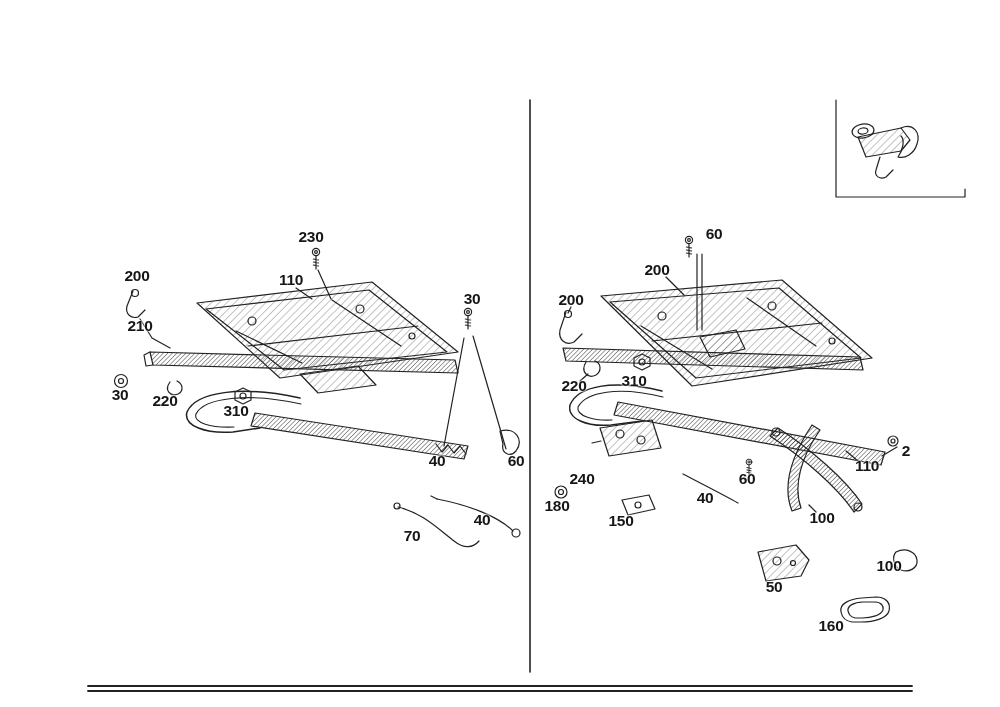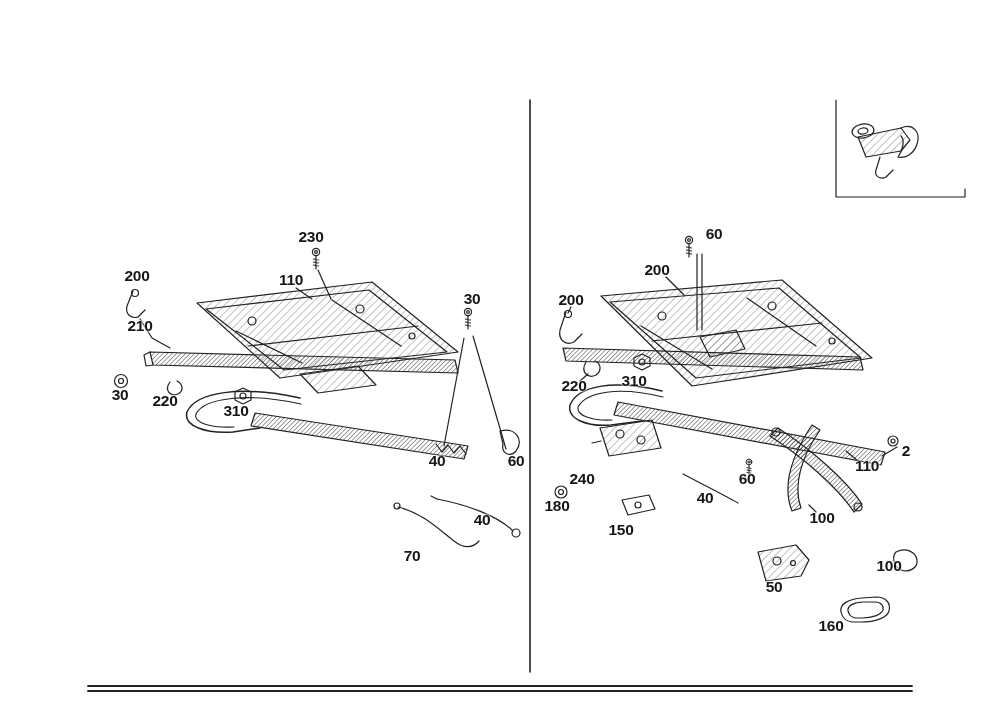--- a/index.html
+++ b/index.html
@@ -223,29 +223,29 @@
       <span class="part-label" style="left: 291px; top: 280px;">110</span>
       <span class="part-label" style="left: 137px; top: 276px;">200</span>
       <span class="part-label" style="left: 140px; top: 326px;">210</span>
       <span class="part-label" style="left: 472px; top: 299px;">30</span>
       <span class="part-label" style="left: 120px; top: 395px;">30</span>
       <span class="part-label" style="left: 165px; top: 401px;">220</span>
       <span class="part-label" style="left: 236px; top: 411px;">310</span>
       <span class="part-label" style="left: 437px; top: 461px;">40</span>
       <span class="part-label" style="left: 516px; top: 461px;">60</span>
       <span class="part-label" style="left: 482px; top: 520px;">40</span>
-      <span class="part-label" style="left: 412px; top: 556px;">70</span>
+      <span class="part-label" style="left: 412px; top: 536px;">70</span>
       <span class="part-label" style="left: 714px; top: 234px;">60</span>
       <span class="part-label" style="left: 657px; top: 270px;">200</span>
       <span class="part-label" style="left: 571px; top: 300px;">200</span>
       <span class="part-label" style="left: 574px; top: 386px;">220</span>
       <span class="part-label" style="left: 634px; top: 381px;">310</span>
       <span class="part-label" style="left: 582px; top: 443px; margin-top: 36px;">240</span>
       <span class="part-label" style="left: 557px; top: 506px;">180</span>
-      <span class="part-label" style="left: 621px; top: 521px; margin-top: 9px;">150</span>
+      <span class="part-label" style="left: 621px; top: 521px;">150</span>
       <span class="part-label" style="left: 705px; top: 498px;">40</span>
       <span class="part-label" style="left: 747px; top: 479px;">60</span>
       <span class="part-label" style="left: 867px; top: 466px;">110</span>
       <span class="part-label" style="left: 906px; top: 451px;">2</span>
       <span class="part-label" style="left: 822px; top: 518px;">100</span>
       <span class="part-label" style="left: 774px; top: 587px;">50</span>
       <span class="part-label" style="left: 889px; top: 566px;">100</span>
       <span class="part-label" style="left: 831px; top: 626px;">160</span>
     </div>
 </div>

